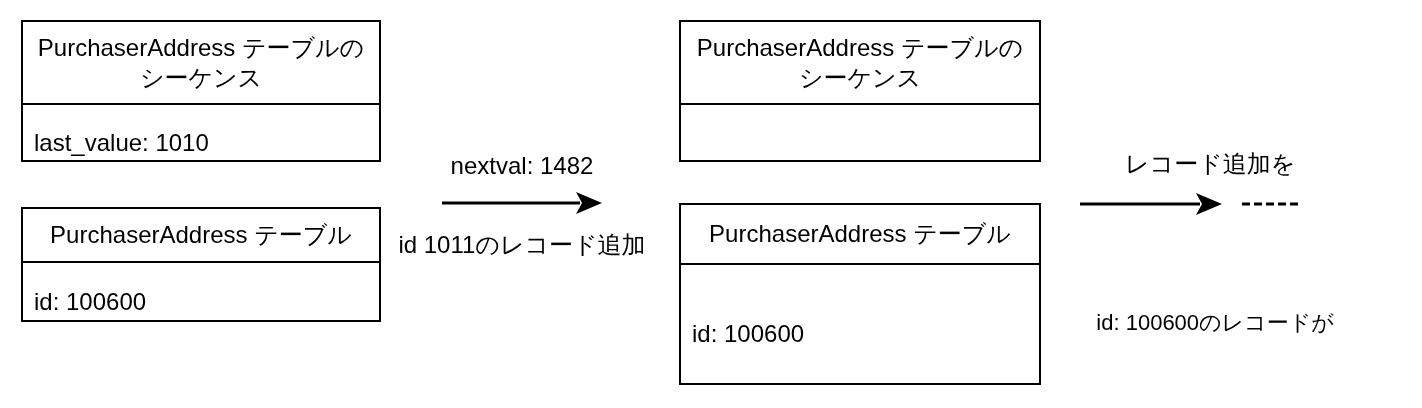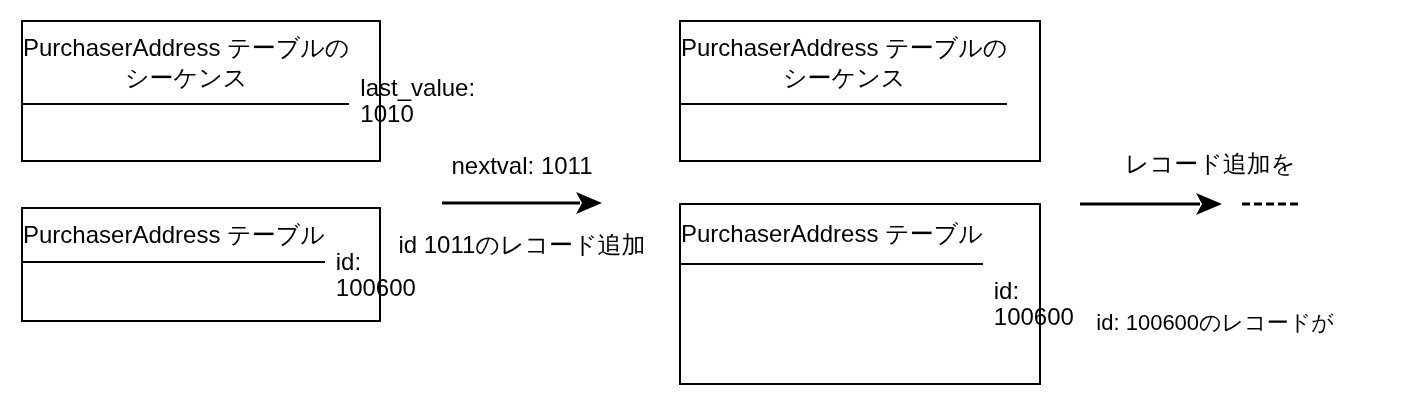--- a/index.html
+++ b/index.html
@@ -4,21 +4,21 @@
 <style>
   * { margin:0; padding:0; box-sizing:border-box; }
   html,body { background:#ffffff; }
   body {
     width:1422px; height:408px; position:relative; overflow:hidden;
     font-family:"Liberation Sans","DejaVu Sans",sans-serif; color:#000000;
   }
   .stage { position:absolute; left:0; top:0; width:1422px; height:408px; background:#ffffff; }
   .box {
     position:absolute; border:2px solid #000; background:#fff;
-    display:flex; flex-direction:row;
+    display:flex; flex-direction:column;
   }
   .box-header {
     display:flex; flex-direction:column; justify-content:center; align-items:center;
     text-align:center; font-size:24px; line-height:30px;
     border-bottom:2px solid #000; flex:0 0 auto;
   }
   .box-row {
     display:flex; align-items:center; padding-left:11px;
     font-size:24px; line-height:26px; flex:1 1 auto;
     border-bottom:2px solid #000;
@@ -44,21 +44,21 @@
       <div>シーケンス</div>
     </div>
     <div class="box-row">last_value: 1010</div>
   </div>
 
   <div class="box" style="left:21px; top:207px; width:360px; height:115px;">
     <div class="box-header" style="height:54px;">PurchaserAddress テーブル</div>
     <div class="box-row">id: 100600</div>
   </div>
 
-  <div class="label label-center" style="left:432px; top:152px; width:180px;">nextval: 1011</div>
+  <div class="label label-center" style="left:432px; top:152px; width:180px;">nextval: 1482</div>
   <svg class="arrow" style="left:440px; top:188px;" width="170" height="30" viewBox="0 0 170 30">
     <line x1="2" y1="15" x2="140" y2="15" stroke="#000" stroke-width="3"></line>
     <path d="M 162 15 L 136 4 L 142 15 L 136 26 Z" fill="#000"></path>
   </svg>
   <div class="label label-center" style="left:397px; top:231px; width:250px;">id 1011のレコード追加</div>
 
   <div class="box" style="left:679px; top:20px; width:362px; height:142px;">
     <div class="box-header" style="height:83px;">
       <div>PurchaserAddress テーブルの</div>
       <div>シーケンス</div>

